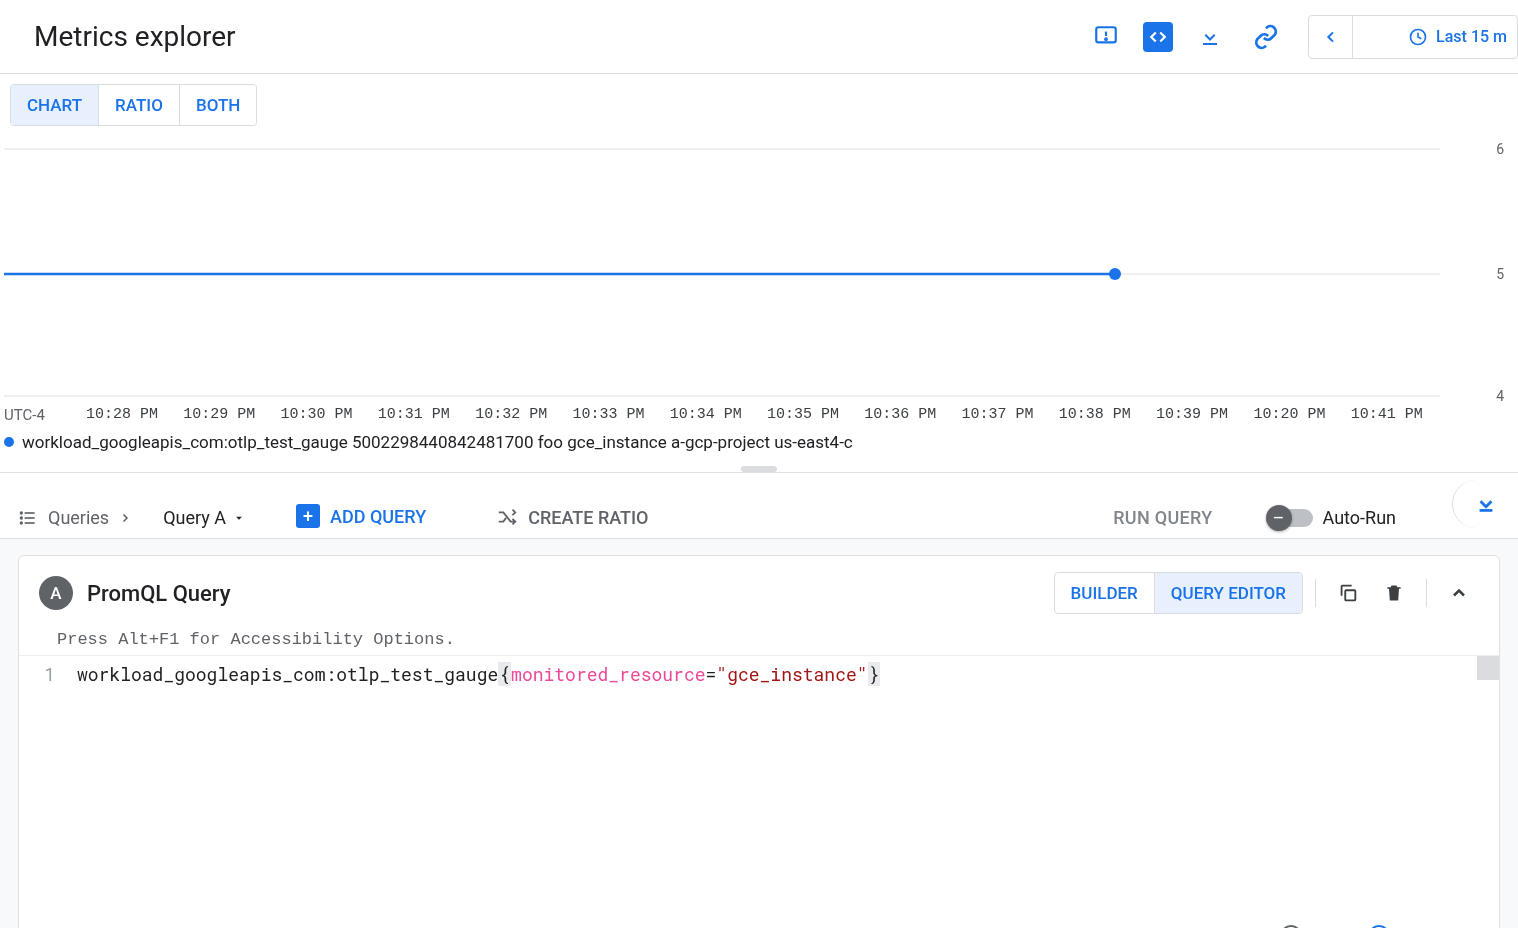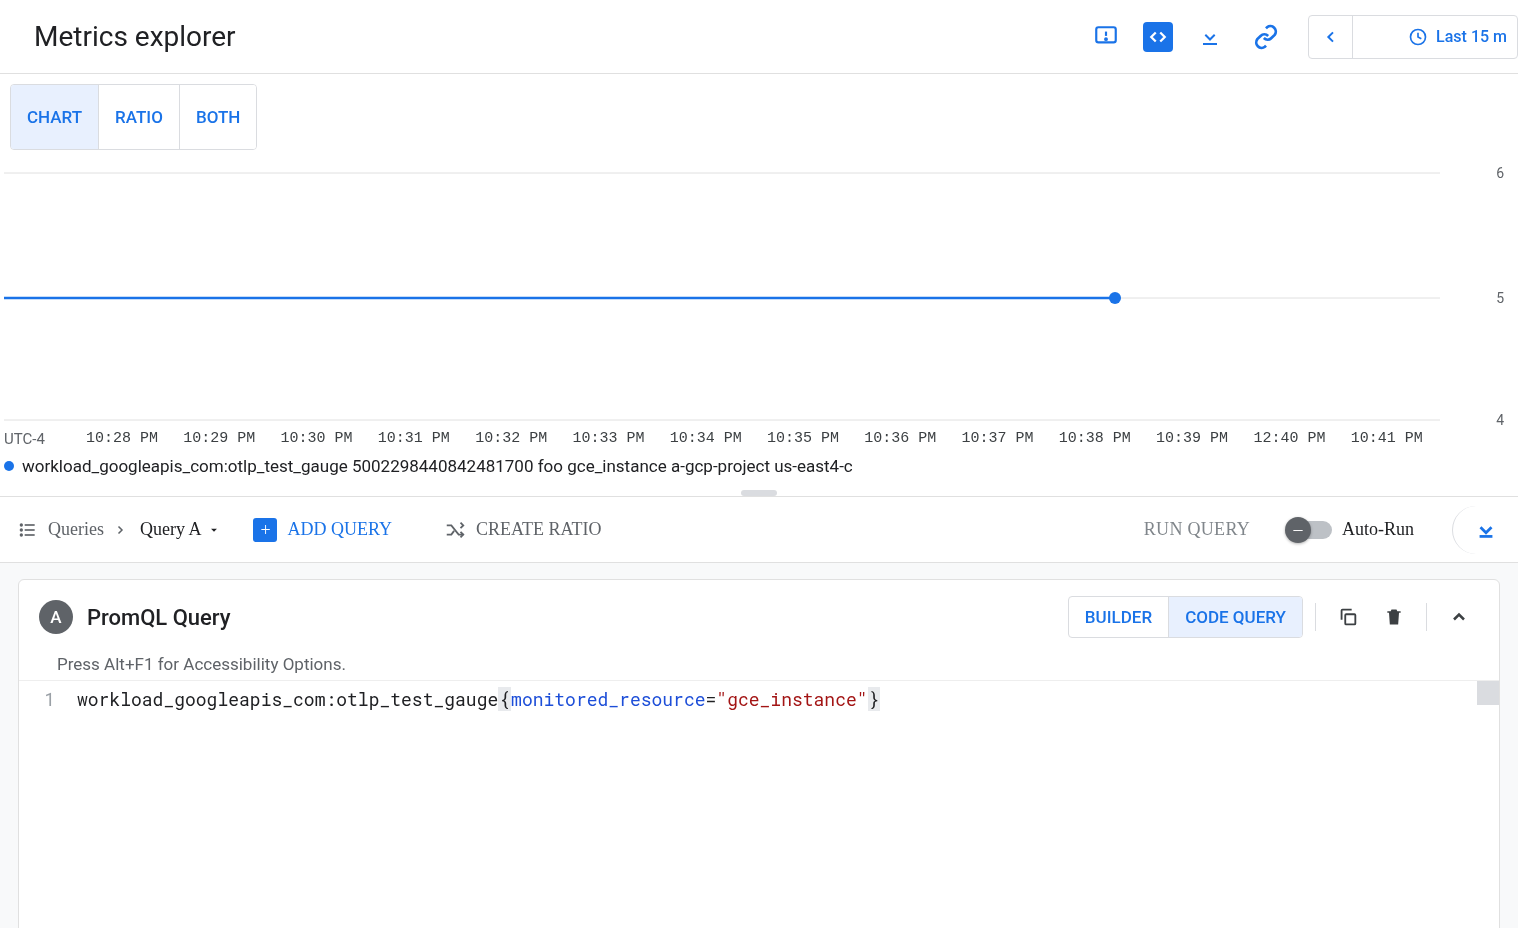--- a/index.html
+++ b/index.html
@@ -69,21 +69,21 @@
 
   
   .view-toggle {
     display:inline-flex;
     border:1px solid #dadce0;
     border-radius:4px;
     margin: 10px 0 0 10px;
     overflow:hidden;
   }
   .view-toggle .tab {
-    padding: 22px 16px;
+    padding: 10px 16px;
     font-size: 17px;
     font-weight:500;
     color:#1a73e8;
     cursor:pointer;
     background:#fff;
   }
   .view-toggle .tab.active {
     background:#e8f0fe;
   }
   .view-toggle .tab + .tab { border-left:1px solid #dadce0;}
@@ -108,24 +108,23 @@
   .legend-dot{ width:10px;height:10px;border-radius:50%;background:#1a73e8;display:inline-block;}
 
   .drag-handle{
     width:36px;height:6px;border-radius:3px;background:#dadce0;
     margin: 14px auto 0;
   }
   .section-divider{border-top:1px solid #e0e0e0;}
 
   
   .query-bar {
-    display:flex; align-items:center; padding: 10px 18px;
-    border-bottom: 1px solid #e0e0e0; gap: 14px;
+    display:flex; align-items:flex-end; padding: 10px 18px;
+    border-bottom: 1px solid #e0e0e0; gap: 32px;
     height: 66px;
-    font-family: Liberation Serif, serif;
   }
   .query-bar .queries-label { display:flex;align-items:center;gap:10px;color:#5f6368;font-size:18px;}
   .query-bar .query-sel { display:flex;align-items:center;gap:6px;color:#202124;font-size:18px;}
   .add-query-btn{ display:flex;align-items:center;gap:10px;color:#1a73e8;font-size:18px;font-weight:500;cursor:pointer;margin-left:18px;}
   .add-query-btn .plus{width:24px;height:24px;background:#1a73e8;color:#fff;display:flex;align-items:center;justify-content:center;border-radius:3px;font-size:18px;line-height:1;}
   .create-ratio{display:flex;align-items:center;gap:10px;color:#5f6368;font-size:18px;font-weight:500;margin-left:38px;}
   .spacer{flex:1;}
   .run-query{color:#80868b;font-size:18px;font-weight:500;letter-spacing:0.3px;}
   .auto-run{display:flex;align-items:center;gap:10px;font-size:18px;color:#202124;margin-left:24px;}
   .switch{position:relative;width:44px;height:18px;background:#bdc1c6;border-radius:10px;}
@@ -144,31 +143,31 @@
   .badge{width:34px;height:34px;border-radius:50%;background:#5f6368;color:#fff;display:flex;align-items:center;justify-content:center;font-weight:500;font-size:17px;}
   .card-title{font-size:22px;font-weight:500;color:#202124;}
   .header-right{margin-left:auto;display:flex;align-items:center;gap:6px;padding-left:20px;}
   .toggle-group{border:1px solid #dadce0;border-radius:4px;display:flex;overflow:hidden;}
   .toggle-group .opt{padding:10px 16px;font-size:17px;font-weight:500;color:#1a73e8;cursor:pointer;}
   .toggle-group .opt.active{background:#e8f0fe;}
   .toggle-group .opt + .opt{border-left:1px solid #dadce0;}
   .card-icon-btn{width:40px;height:40px;display:flex;align-items:center;justify-content:center;color:#3c4043;cursor:pointer;}
   .vdiv{width:1px;height:28px;background:#dadce0;margin:0 6px;}
 
-  .a11y-hint{padding:0 20px 6px 38px;color:#5f6368;font-size:17px;}
+  .a11y-hint{padding:0 20px 6px 38px;color:#5f6368;font-size:17px;font-family:Liberation Mono, monospace;}
   .code-area{
     display:flex;border-top:1px solid #eee;position:relative;
     font-family: 'Roboto Mono', Menlo, Consolas, monospace; font-size:18px;
     height: 250px;
   }
   .gutter{width:48px;text-align:right;padding:6px 12px 0 0;color:#9aa0a6;}
   .code-line{flex:1;padding:6px 10px 0 10px;position:relative;}
   .tok-metric{color:#202124;}
   .tok-brace{background:#e8eaed;color:#202124;padding:0 1px;}
-  .tok-key{color:#1d4ed8;}
+  .tok-key{color:#ec4899;}
   .tok-op{color:#202124;}
   .tok-str{color:#a31515;}
   .minimap{position:absolute;right:0;top:0;width:22px;height:24px;background:#dadce0;}
 
   .card-footer{
     display:flex;align-items:center;justify-content:space-between;
     padding:20px 30px 24px 60px;
   }
   .example-link{font-size:18px;font-weight:500;letter-spacing:0.5px;color:#202124;display:flex;gap:8px;align-items:center;}
   .lang-group{display:flex;align-items:center;gap:14px;font-size:18px;}
@@ -261,21 +260,21 @@
     <div class="x-tick" style="flex:1">10:30 PM</div>
     <div class="x-tick" style="flex:1">10:31 PM</div>
     <div class="x-tick" style="flex:1">10:32 PM</div>
     <div class="x-tick" style="flex:1">10:33 PM</div>
     <div class="x-tick" style="flex:1">10:34 PM</div>
     <div class="x-tick" style="flex:1">10:35 PM</div>
     <div class="x-tick" style="flex:1">10:36 PM</div>
     <div class="x-tick" style="flex:1">10:37 PM</div>
     <div class="x-tick" style="flex:1">10:38 PM</div>
     <div class="x-tick" style="flex:1">10:39 PM</div>
-    <div class="x-tick" style="flex:1">12:40 PM</div>
+    <div class="x-tick" style="flex:1">10:20 PM</div>
     <div class="x-tick" style="flex:1">10:41 PM</div>
   </div>
 </div>
 
 <div class="legend">
   <span class="legend-dot"></span>
   <span>workload_googleapis_com:otlp_test_gauge 5002298440842481700 foo gce_instance a-gcp-project us-east4-c</span>
 </div>
 
 <div class="drag-handle"></div>
@@ -334,21 +333,21 @@
 
 
 <div class="query-area">
   <div class="query-card">
     <div class="query-card-header">
       <div class="badge">A</div>
       <div class="card-title">PromQL Query</div>
       <div class="header-right">
         <div class="toggle-group">
           <div class="opt">BUILDER</div>
-          <div class="opt active">CODE QUERY</div>
+          <div class="opt active">QUERY EDITOR</div>
         </div>
         <div class="vdiv"></div>
         <div class="card-icon-btn">
           <svg width="22" height="22" viewBox="0 0 24 24" fill="none" stroke="#3c4043" stroke-width="2">
               <rect x="9" y="9" width="11" height="11" rx="1"></rect>
               <path d="M5 15V5a1 1 0 0 1 1-1h10"></path>
             </svg>
         </div>
         <div class="card-icon-btn">
           <svg width="20" height="22" viewBox="0 0 24 24" fill="#3c4043">

